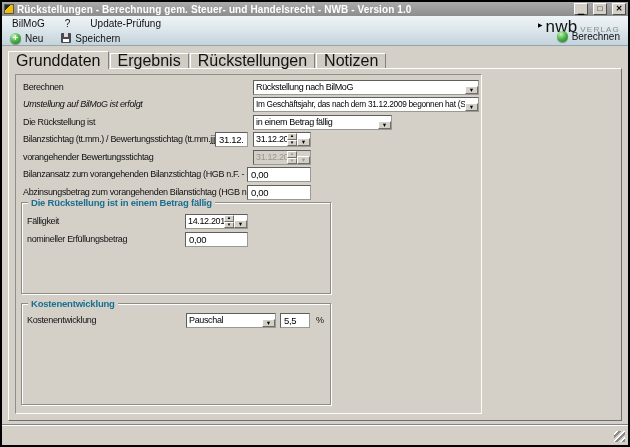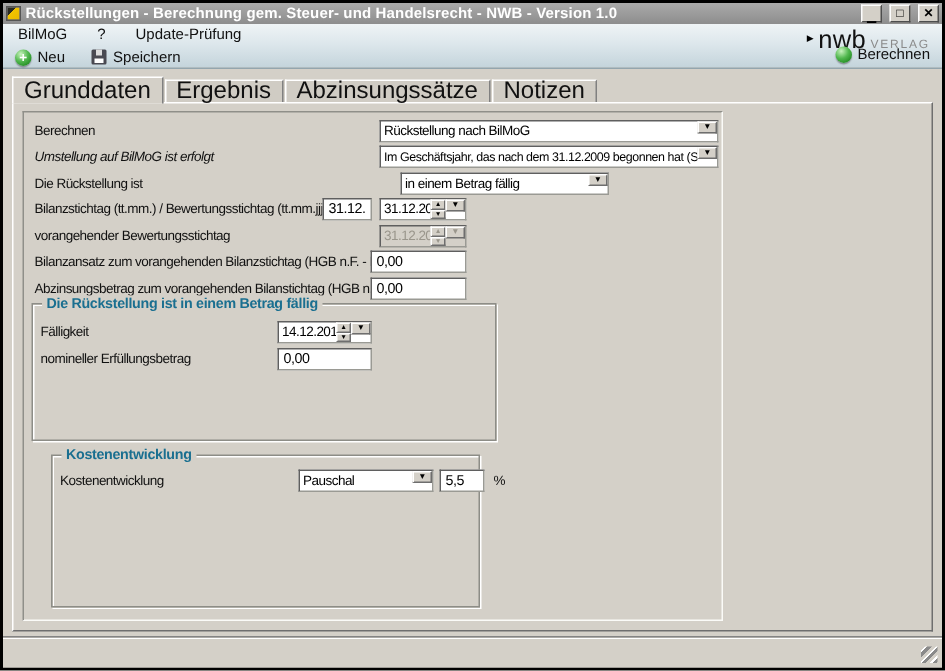--- a/index.html
+++ b/index.html
@@ -59,21 +59,21 @@
     border:1px solid;border-color:#8f8f89 #fbfbf8 #fbfbf8 #8f8f89;}
 
   
   .row-label{position:absolute;height:15px;line-height:15px;font-size:9px;
     letter-spacing:-0.35px;color:#111;white-space:nowrap;}
   .field,.combo{position:absolute;height:15px;background:#fff;border:1px solid;
     border-color:#5f5f5f #9a9a94 #9a9a94 #5f5f5f;}
   input.field{font-family:"Liberation Sans",sans-serif;font-size:9.5px;letter-spacing:-0.3px;
     padding:0 3px;margin:0;color:#000;outline:none;}
   input.num{text-align:left;}
-  .combo{display:flex;align-items:flex-start;}
+  .combo{display:flex;align-items:flex-end;}
   .combo-text{flex:1;font-size:9px;letter-spacing:-0.35px;line-height:13px;padding:0 2px;
     white-space:nowrap;overflow:hidden;color:#000;}
   .text-xs{font-size:8.3px;letter-spacing:-0.3px;}
   .combo-arrow{width:13px;background:#d4d0c8;border:1px solid;
     border-color:#fff #6e6e6e #6e6e6e #fff;display:flex;align-items:center;
     justify-content:center;font-size:5.5px;color:#000;flex:0 0 auto;}
   .spin{width:10px;display:flex;flex-direction:column;flex:0 0 auto;}
   .spin-btn{flex:1;background:#d4d0c8;border:1px solid;border-color:#fff #6e6e6e #6e6e6e #fff;
     display:flex;align-items:center;justify-content:center;font-size:4.5px;line-height:1;color:#000;}
   .disabled{background:#d4d0c8;}
@@ -133,41 +133,41 @@
     </div>
     <div class="calc-item">
       <span class="green-ball"></span>
       <span>Berechnen</span>
     </div>
   </div>
 
   <div class="tabs">
     <div class="tab active">Grunddaten</div>
     <div class="tab">Ergebnis</div>
-    <div class="tab">Abzinsungssätze</div>
+    <div class="tab">Rückstellungen</div>
     <div class="tab">Notizen</div>
   </div>
 
   <div class="tabpage">
     <div class="formpanel">
 
       <div class="row-label" style="left:7px;top:5px;">Berechnen</div>
       <div class="combo" style="left:237px;top:5px;width:226px;">
         <div class="combo-text">Rückstellung nach BilMoG</div>
         <div class="combo-arrow">▼</div>
       </div>
 
       <div class="row-label" style="left:7px;top:22px;font-style:italic;">Umstellung auf BilMoG ist erfolgt</div>
       <div class="combo" style="left:237px;top:22px;width:226px;">
         <div class="combo-text text-xs">Im Geschäftsjahr, das nach dem 31.12.2009 begonnen hat (Standard)</div>
         <div class="combo-arrow">▼</div>
       </div>
 
       <div class="row-label" style="left:7px;top:40px;">Die Rückstellung ist</div>
-      <div class="combo" style="left:251px;top:40px;width:139px;">
+      <div class="combo" style="left:237px;top:40px;width:139px;">
         <div class="combo-text">in einem Betrag fällig</div>
         <div class="combo-arrow">▼</div>
       </div>
 
       <div class="row-label" style="left:7px;top:57px;">Bilanzstichtag (tt.mm.) / Bewertungsstichtag (tt.mm.jjjj)</div>
       <input class="field num" style="left: 199px; top: 57px; width: 33px;" value="31.12.">
       <div class="combo" style="left:237px;top:57px;width:58px;">
         <div class="combo-text">31.12.2011</div>
         <div class="spin">
           <div class="spin-btn">▲</div>
@@ -202,21 +202,21 @@
             <div class="spin-btn">▲</div>
             <div class="spin-btn">▼</div>
           </div>
           <div class="combo-arrow">▼</div>
         </div>
 
         <div class="row-label" style="left:5px;top:29px;">nomineller Erfüllungsbetrag</div>
         <input class="field num" style="left: 163px; top: 29px; width: 63px;" value="0,00">
       </div>
 
-      <div class="groupbox" style="left:18px;top:228px;width:286px;height:102px;">
+      <div class="groupbox" style="left:5px;top:228px;width:310px;height:102px;">
         <div class="group-title" style="color:#1a6f90;">Kostenentwicklung</div>
 
         <div class="row-label" style="left:5px;top:9px;">Kostenentwicklung</div>
         <div class="combo" style="left:164px;top:9px;width:90px;">
           <div class="combo-text">Pauschal</div>
           <div class="combo-arrow">▼</div>
         </div>
         <input class="field num" style="left: 258px; top: 9px; width: 30px;" value="5,5">
         <div class="row-label" style="left:294px;top:9px;">%</div>
       </div>

